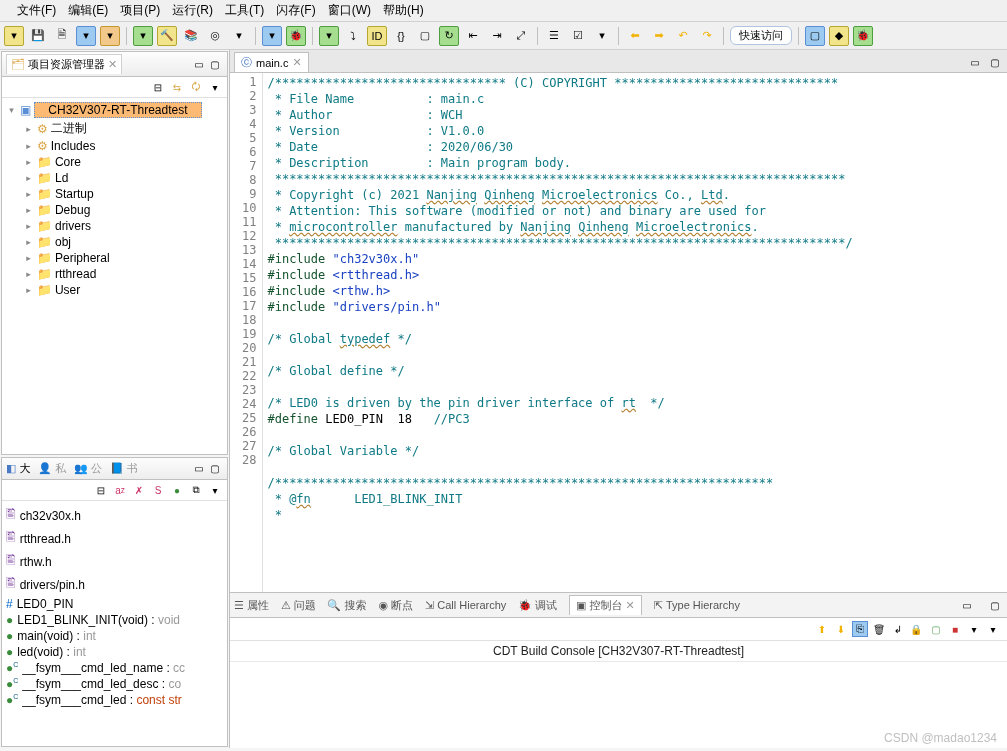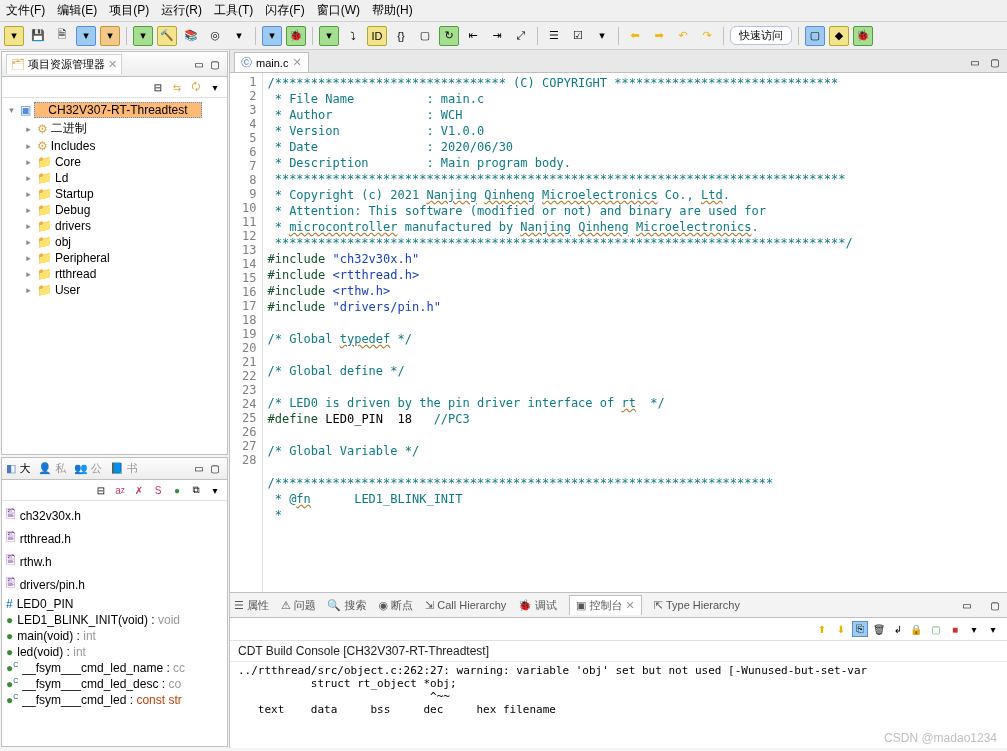--- a/index.html
+++ b/index.html
@@ -1,17 +1,17 @@
 <!DOCTYPE html>
 <html><head>
 <meta charset="utf-8">
 <style>
 * { box-sizing: border-box; margin: 0; padding: 0; }
 body { font-family: "Microsoft YaHei", Tahoma, sans-serif; font-size: 12px; background: #f5f5f5; overflow: hidden; }
-.menubar { background: #f0f0f0; border-bottom: 1px solid #d0d0d0; padding: 2px 6px; display: flex; gap: 12px; font-size: 12px; text-align: right;}
+.menubar { background: #f0f0f0; border-bottom: 1px solid #d0d0d0; padding: 2px 17px; display: flex; gap: 12px; font-size: 12px; text-align: right;}
 .menubar span { cursor: pointer; }
 .toolbar { background: #f0f0f0; border-bottom: 1px solid #d0d0d0; padding: 2px 4px; display: flex; align-items: center; gap: 4px; min-height:28px;}
 .tb-btn { width: 20px; height: 20px; display: inline-flex; align-items:center; justify-content:center; border-radius:2px; font-size:11px; cursor:pointer; }
 .tb-sep { width:1px; height: 18px; background: #c0c0c0; margin: 0 2px; }
 .fastaccess { border:1px solid #b0c4de; padding:1px 8px; font-size:11px; background:#fff; border-radius:6px;}
 .main { display: flex; height: calc(751px - 23px - 30px); }
 .left-col { width: 230px; display:flex; flex-direction:column; border-right:1px solid #c0c0c0;}
 .panel { background:#fff; border:1px solid #c0c0c0; display:flex; flex-direction:column; margin:1px;}
 .panel-head { background: linear-gradient(#fdfdfd,#ededed); border-bottom:1px solid #c0c0c0; display:flex; align-items:center; padding:2px 4px; min-height:22px;}
 .panel-head .title { display:flex; align-items:center; gap:3px; font-size:11px; padding:2px 4px; background:#fff; border:1px solid #d0d0d0; border-bottom:none;}
@@ -33,21 +33,21 @@
 .ed-tab { background:#fff; border:1px solid #c0c0c0; border-bottom:none; padding:2px 6px; font-size:11px; display:flex; align-items:center; gap:4px;}
 .code-wrap { display:flex; flex:1; overflow:hidden; background:#fff;}
 .gutter { background:#fff; border-right:1px solid #e0e0e0; padding: 2px 6px 2px 12px; font-family:Consolas,monospace; font-size:12px; color:#808080; text-align:right; white-space:pre;}
 .code { flex:1; padding:2px 4px; font-family:Consolas,monospace; font-size:12px; white-space:pre; overflow:auto; line-height:16px;}
 .c-comment{color:#0f7a85;} .c-pp{color:#14532d;} .c-str{color:#1a42c2;} .c-wavy{text-decoration: underline wavy #b08030;}
 .bottom { border-top:1px solid #c0c0c0; background:#fff; height:156px; display:flex; flex-direction:column;}
 .btm-tabs { background:#f3f3f3; border-bottom:1px solid #c0c0c0; display:flex; align-items:center; padding:2px 4px; gap:12px; min-height:22px; font-size:11px;}
 .btm-tab { display:flex; align-items:center; gap:3px; color:#555; cursor:pointer;}
 .btm-tab.active { background:#fff; border:1px solid #c0c0c0; border-bottom:none; padding:2px 6px;}
 .btm-toolbar { display:flex; justify-content:flex-end; gap:3px; padding:3px 6px; border-bottom:1px solid #e0e0e0;}
-.btm-title { font-size:12px; padding:3px 8px; color:#222; border-bottom:1px solid #e8e8e8;}
+.btm-title { font-size:12px; padding:3px 8px; color:#222; border-bottom:1px solid #e8e8e8;text-align:center;}
 .console { font-family:Consolas,monospace; font-size:11px; white-space:pre; padding:2px 8px; overflow:auto;}
 .watermark { position:absolute; bottom:6px; right:10px; color:#bfbfbf; font-size:12px;}
 .sq-yel{background:#f2e48a;border:1px solid #b5a72f;} .sq-blue{background:#9ccaf0;border:1px solid #5a8fd6;} .sq-grn{background:#a5de8f;border:1px solid #4f9e3f;} .sq-org{background:#f2c98a;border:1px solid #c5972f;}
 </style>
 </head>
 <body>
 
 <div class="menubar" id="menubar">
     <span>文件(F)</span>
     <span>编辑(E)</span>
@@ -348,21 +348,17 @@
         <span class="mini-btn sq-blue">⎘</span>
         <span class="mini-btn">🗑</span>
         <span class="mini-btn">↲</span>
         <span class="mini-btn">🔒</span>
         <span class="mini-btn" style="color:#6a6">▢</span>
         <span class="mini-btn" style="color:#c33">■</span>
         <span class="mini-btn">▾</span>
         <span class="mini-btn">▾</span>
       </div>
       <div class="btm-title">CDT Build Console [CH32V307-RT-Threadtest]</div>
-      <div class="console">../rtthread/src/object.c:262:27: warning: variable 'obj' set but not used [-Wunused-but-set-var
-           struct rt_object *obj;
-                             ^~~
-   text	   data	    bss	    dec	    hex	filename</div>
     </div>
   </div>
 </div>
 
 <div class="watermark">CSDN @madao1234</div>
 
 </body></html>

